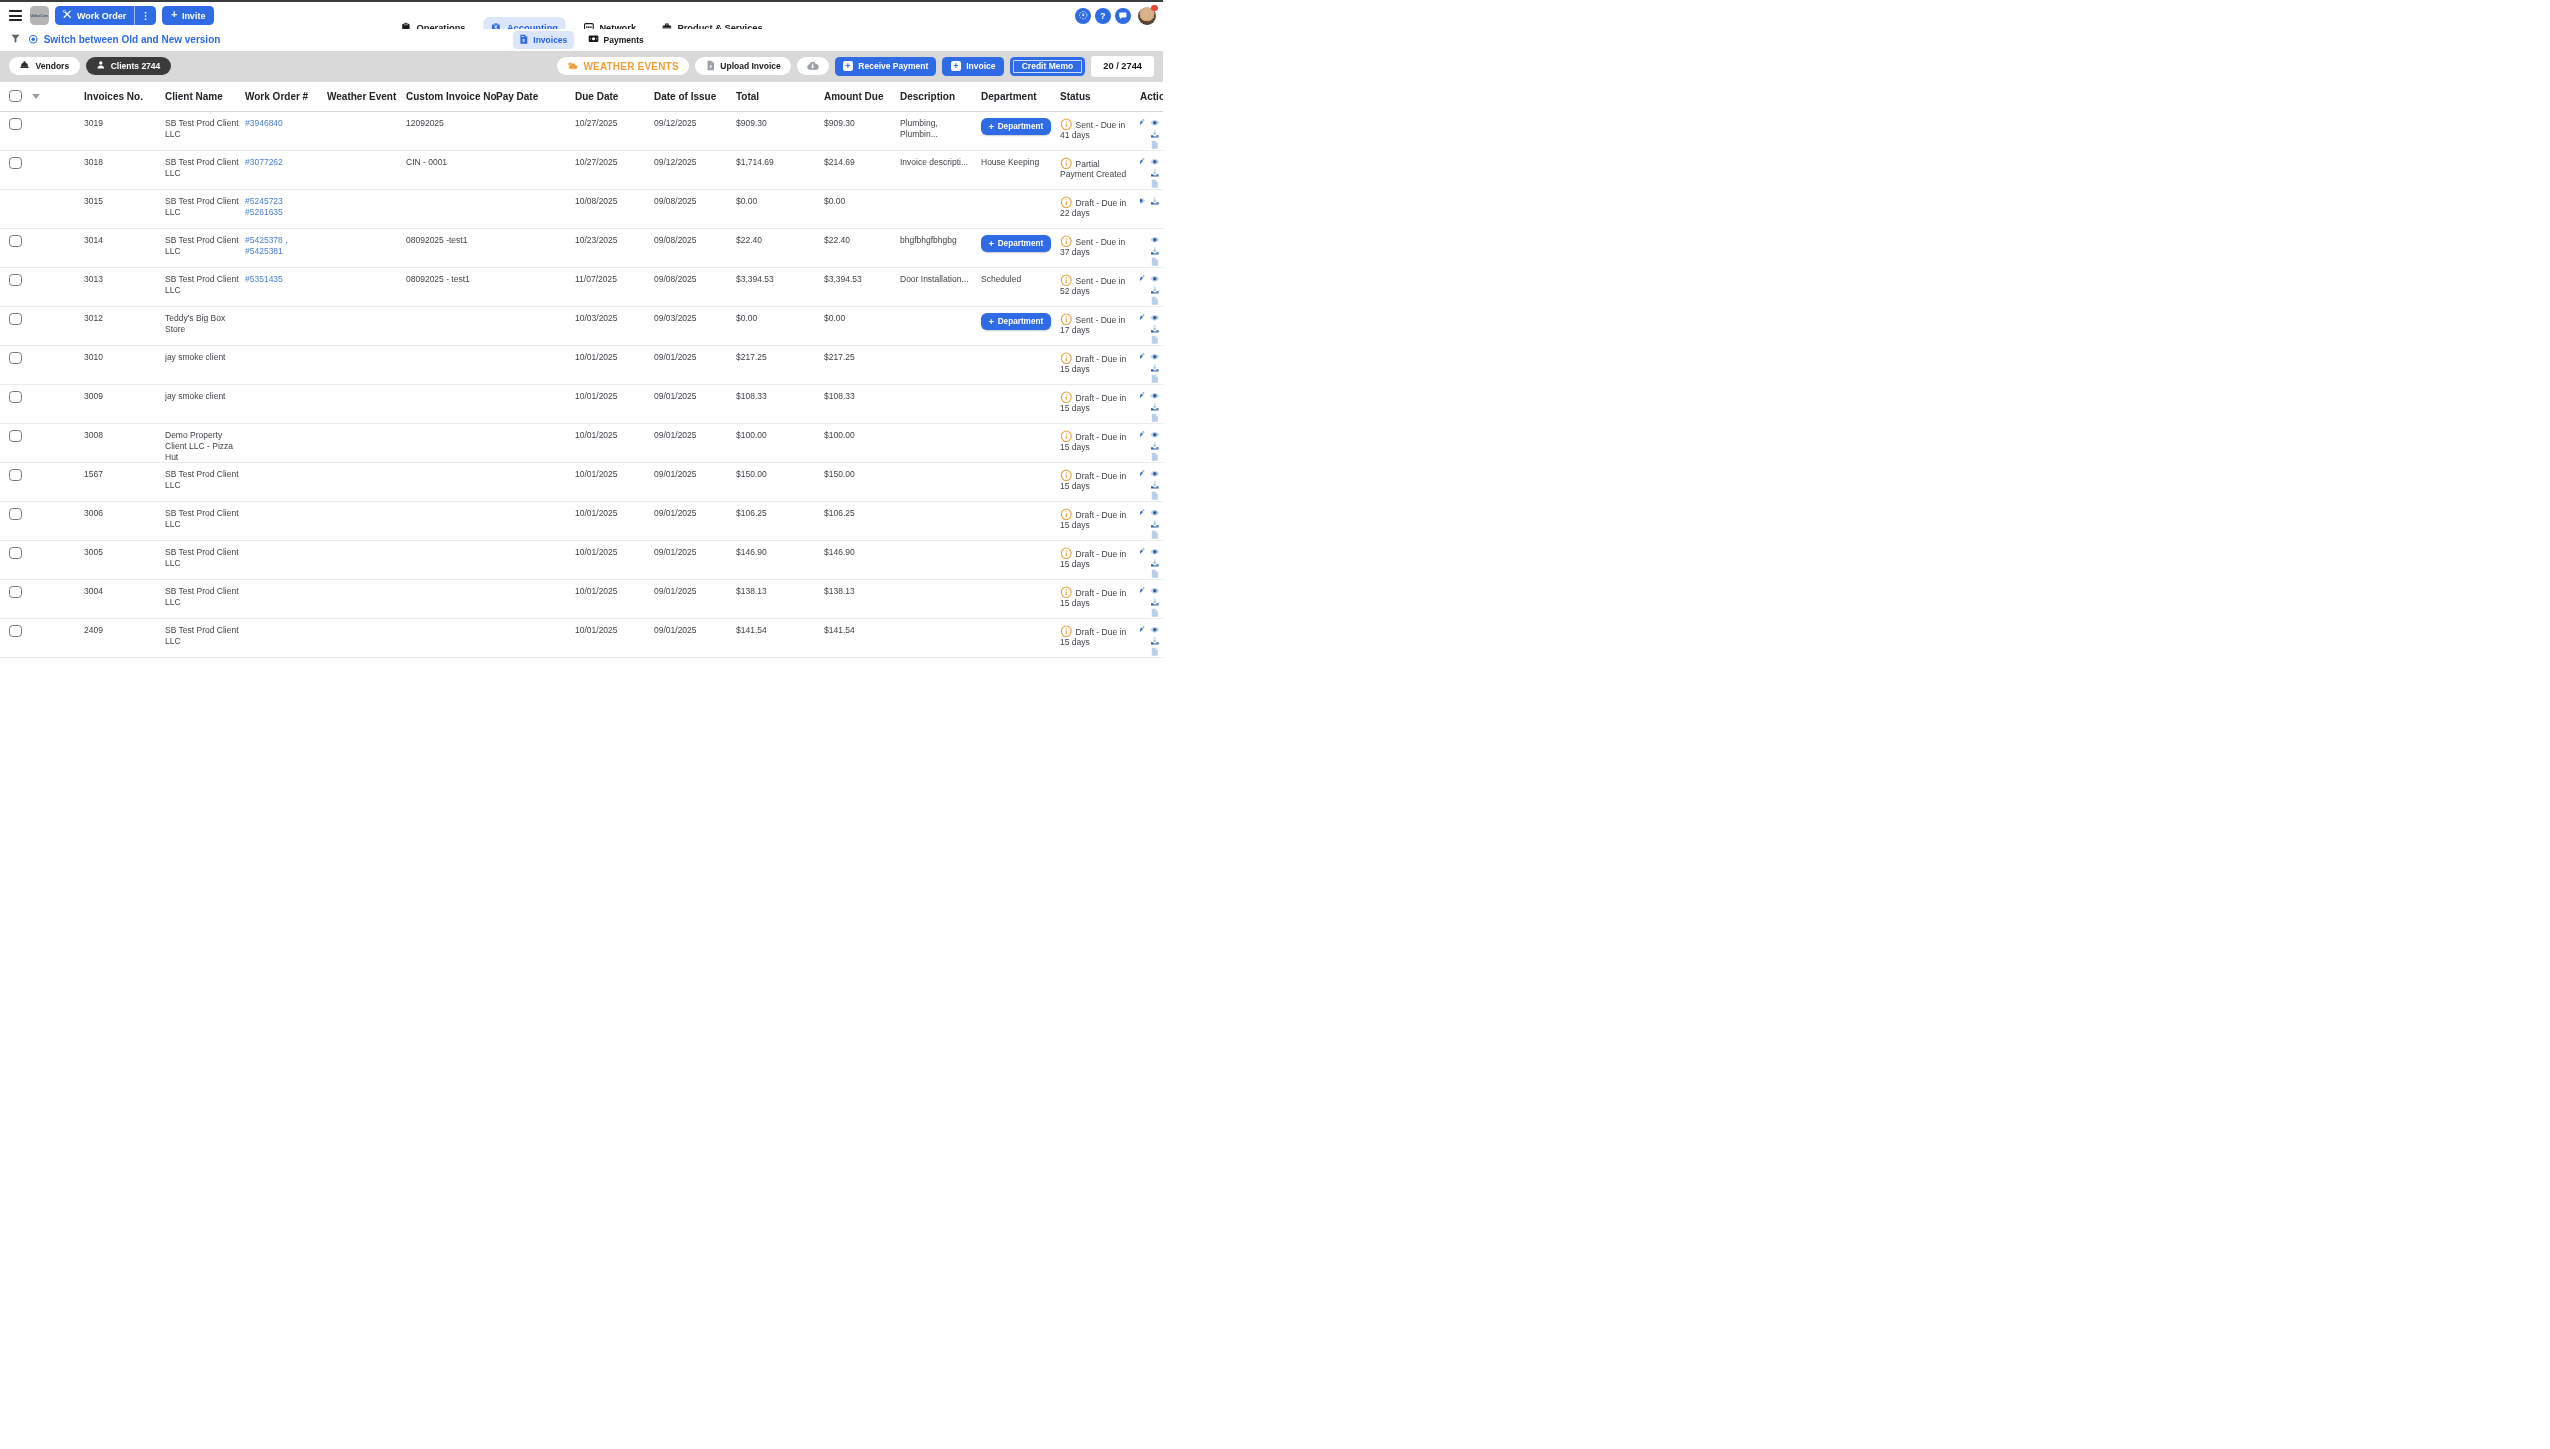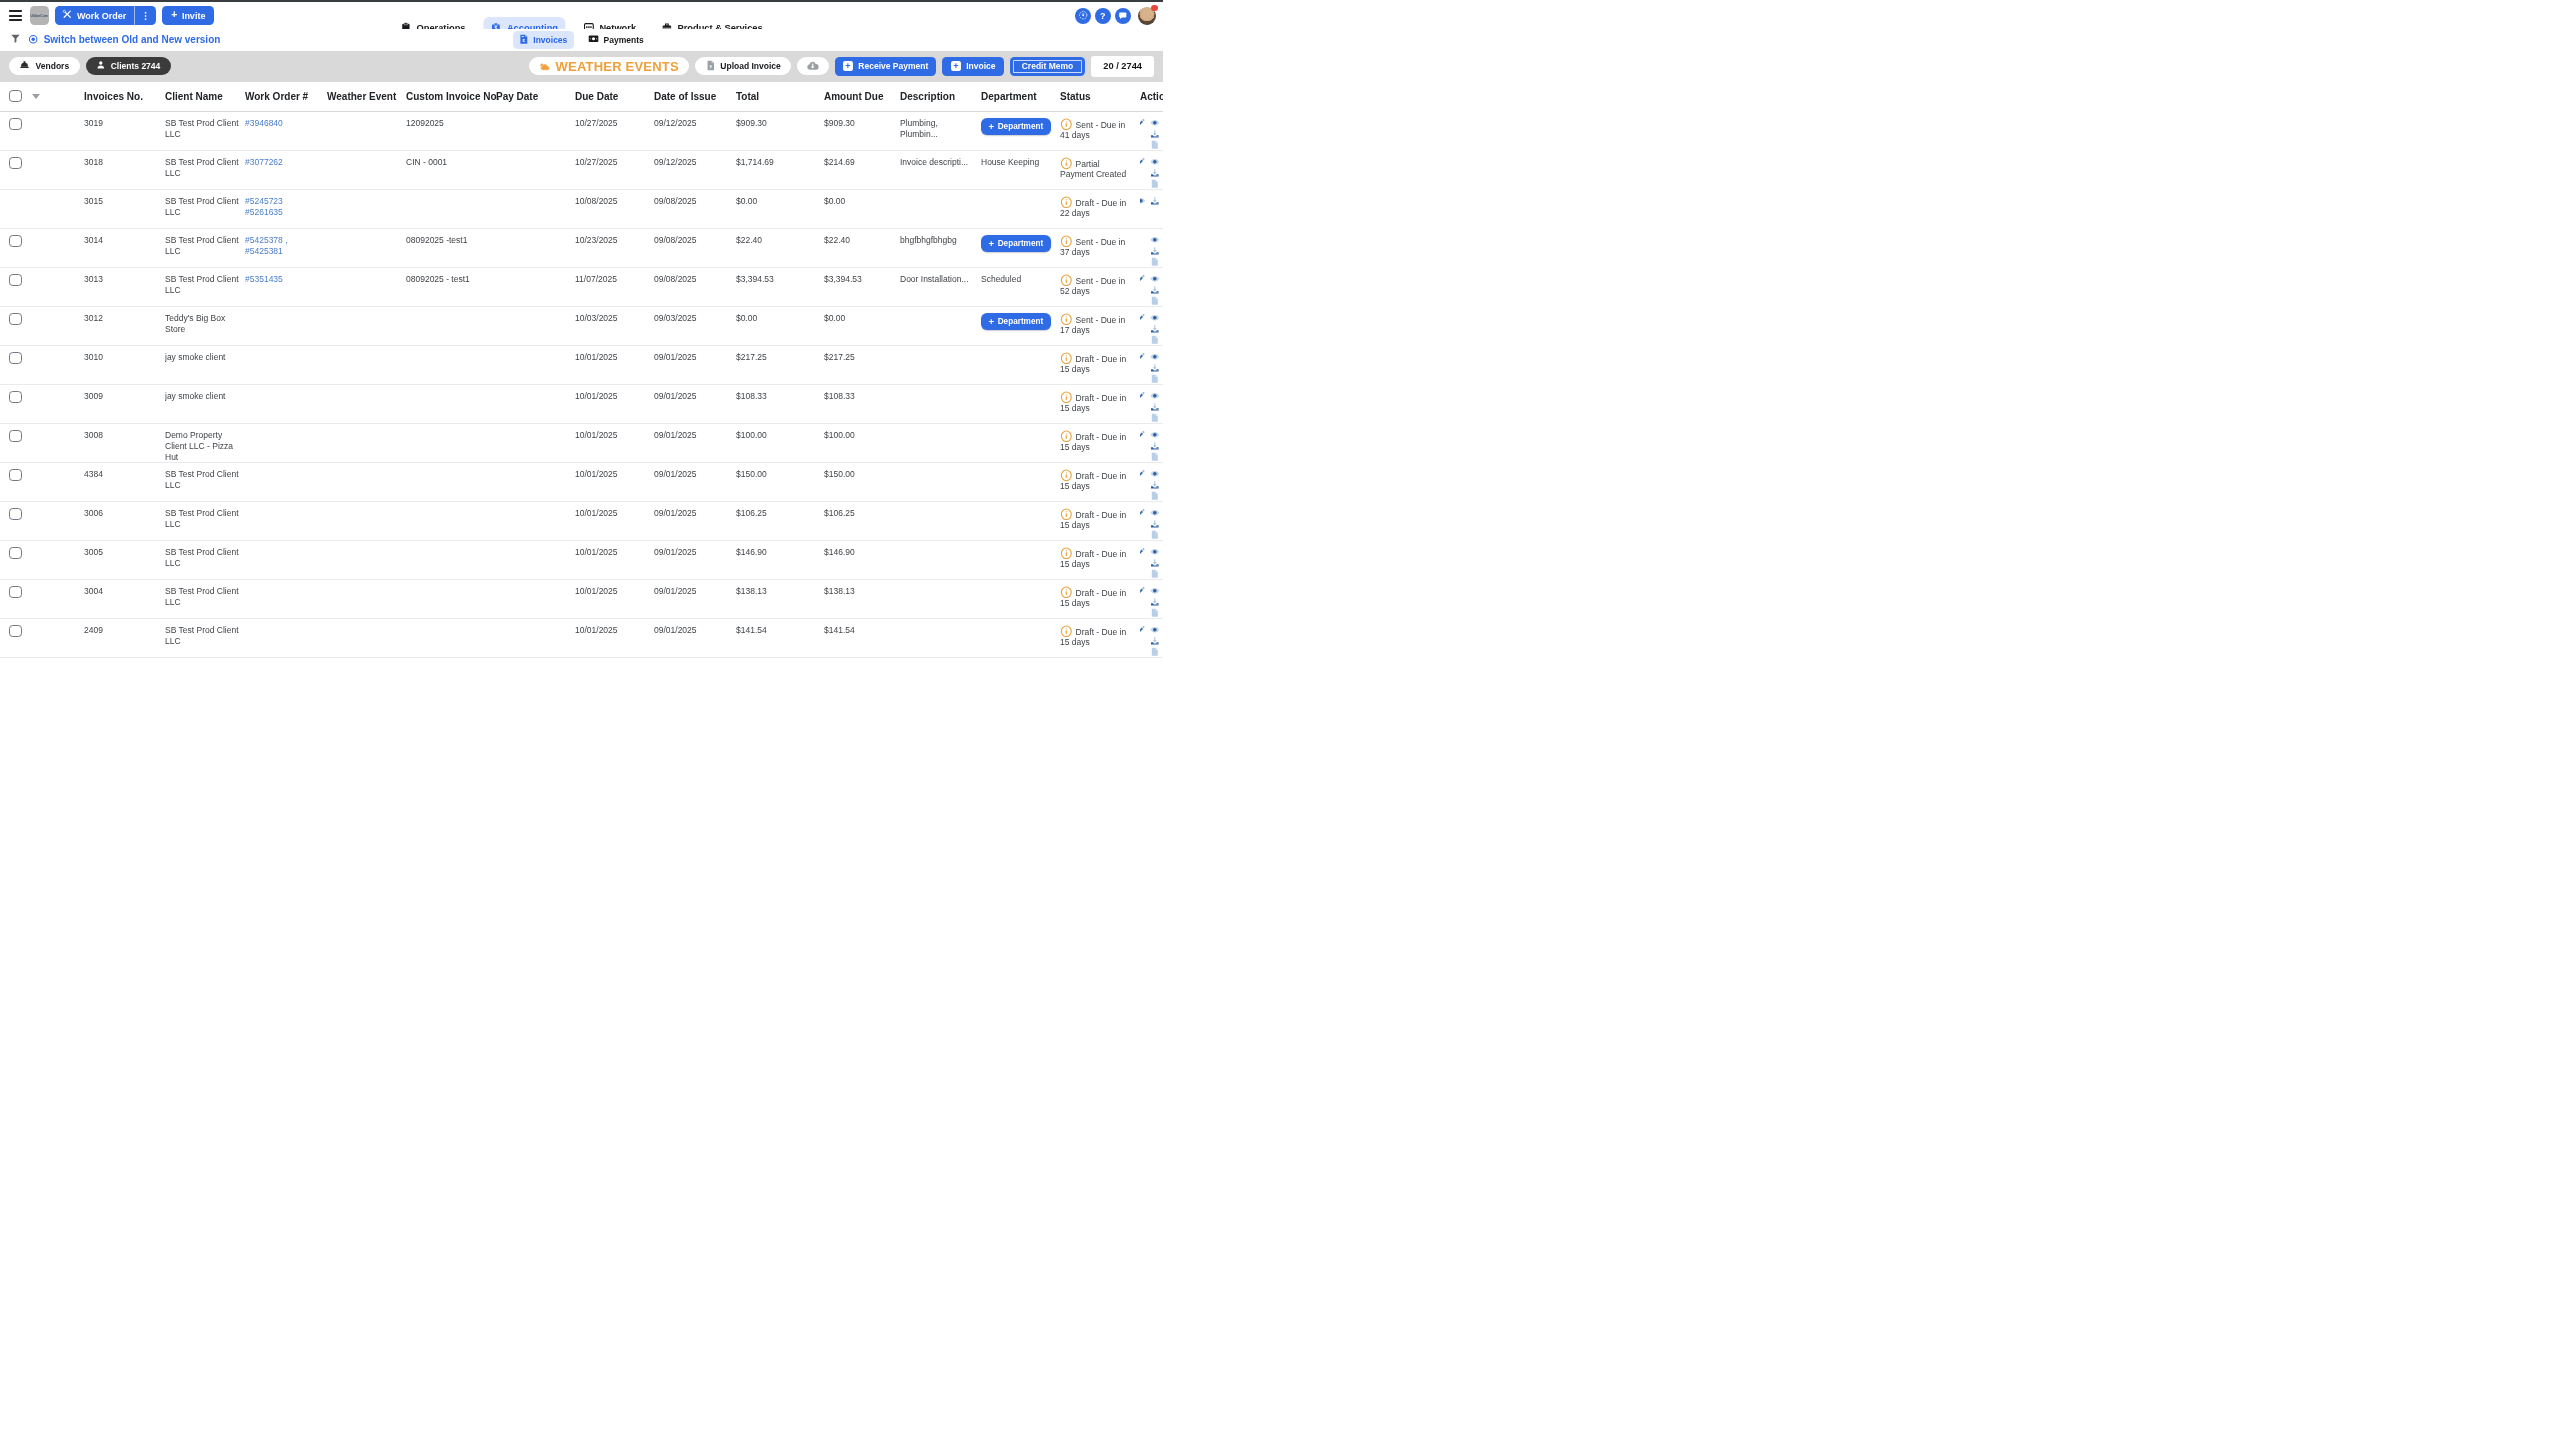--- a/index.html
+++ b/index.html
@@ -35,21 +35,21 @@
   .subbar { height:21.5px; background:#fff; display:flex; align-items:center; padding:0 7.4px; position:relative; }
   .switch-link { color:#2e6be4; font-size:10px; font-weight:bold; margin-left:5.2px; cursor:pointer; }
   .sub-tabs { position:absolute; left:50%; top:0; transform:translateX(-50%); height:100%; display:flex; align-items:center; gap:7.4px; }
   .sub-tab { display:flex; align-items:center; gap:4.5px; font-size:8.5px; font-weight:bold; color:#17191c; padding:3px 6.7px; border-radius:4.5px; cursor:pointer; white-space:nowrap; }
   .sub-tab.active { background:#dbe6fd; color:#2563eb;align-items:center; }
 
   
   .toolbar { height:31px; background:#d9d9d9; display:flex; align-items:center; padding:0 9px; gap:6px; }
   .pill { height:18.5px; border:none; border-radius:9.6px; background:#fff; display:flex; align-items:center; gap:5.2px; padding:0 10.4px; font-size:8.5px; font-weight:bold; font-family:inherit; color:#17191c; cursor:pointer; white-space:nowrap; }
   .pill.dark { background:#3b3b3b; color:#fff; }
-  .pill.weather { color:#efa03b; font-size:13px; letter-spacing:0.2px; }
+  .pill.weather { color:#efa03b; font-size:10px; letter-spacing:0.2px; }
   .toolbar-right { margin-left:auto; display:flex; align-items:center; gap:6px; }
   .tb-blue { height:19px; border-radius:4.5px; padding:0 8.2px; gap:5.2px; font-size:8.5px; }
   .tb-blue.bordered { box-shadow:inset 0 0 0 3px #2e6be4, inset 0 0 0 3.7px #ffffff; }
   .plusbox { width:10.4px; height:10.4px; border-radius:2.2px; background:#fff; color:#2e6be4; font-weight:bold; font-size:9px; line-height:10.4px; text-align:center; display:inline-block; }
   .counter { background:#fff; border-radius:3px; height:21px; display:flex; align-items:center; padding:0 12px; font-size:9.3px; font-weight:bold; color:#17191c; }
 
   
   .grid { display:grid; grid-template-columns:84px 81px 80px 82px 79px 90px 79px 79px 82px 88px 76px 81px 79px 80px 23px; }
   .thead { height:30px; align-items:center; background:#fff; border-bottom:0.7px solid #d8d8d8; }
   .th { font-size:10px; font-weight:bold; color:#202428; white-space:nowrap; }
@@ -752,21 +752,21 @@
               <svg viewBox="0 0 24 24">
                 <path d="M4.5 2h9.5l5.5 5.5V22h-15z" fill="#b9cfe8"></path>
                 <path d="M14 2l5.5 5.5H14z" fill="#e1ebf7"></path>
               </svg>
             </span>
           </div>
         </div>
   </div>
       <div class="grid tr">
     <div class="td c0"><span class="cbx"></span></div>
-    <div class="td">4384</div>
+    <div class="td">1567</div>
     <div class="td">SB Test Prod Client LLC</div>
     <div class="td"></div>
     <div class="td"></div>
     <div class="td"></div>
     <div class="td"></div>
     <div class="td">10/01/2025</div>
     <div class="td">09/01/2025</div>
     <div class="td">$150.00</div>
     <div class="td">$150.00</div>
     <div class="td"></div>

